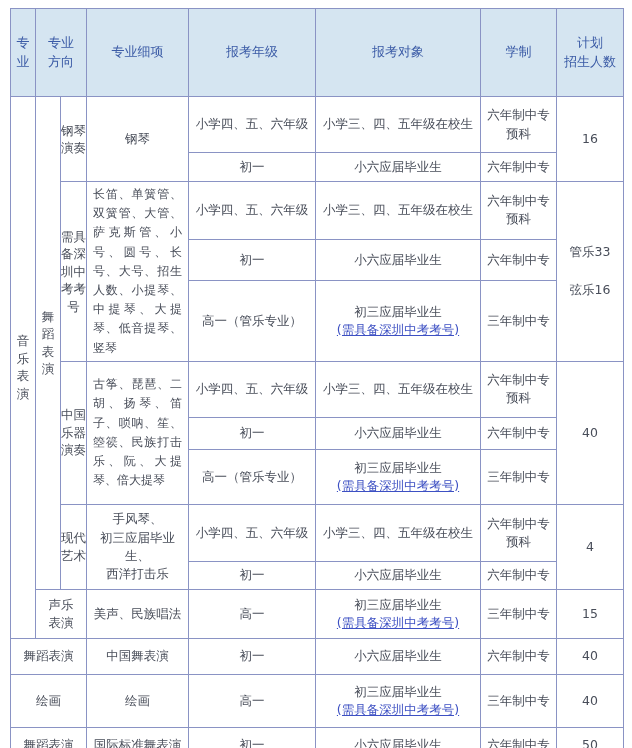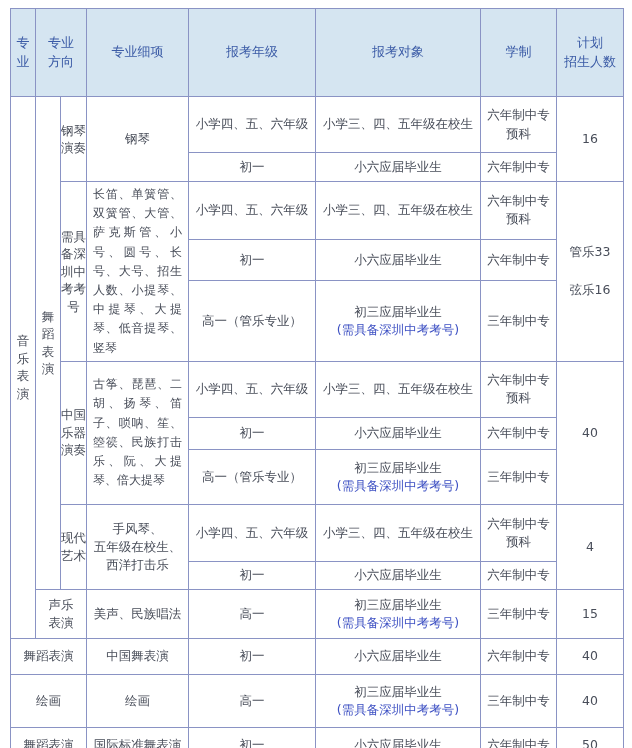--- a/index.html
+++ b/index.html
@@ -33,21 +33,21 @@
   th{
     background:var(--header-bg);
     color:var(--header-text);
     font-size:13px;
   }
   .v{word-break:break-all;padding:1px 0;line-height:1.4;}
   .list{
     font-size:12px;text-align:justify;text-justify:inter-character;
     padding:3px 6px;line-height:1.6;
   }
-  .note{color:var(--note-text);}
+  .note{color:var(--note-text);text-decoration:underline;}
   .spread div + div{margin-top:20px;}
 </style>
 </head>
 <body>
 
 <table class="enroll">
   <colgroup>
       <col style="width: 25px;">
       <col style="width: 25px;">
       <col style="width: 26px;">
@@ -211,21 +211,21 @@
         <td>
           <div>三年制中专</div>
         </td>
       </tr>
       <tr style="height: 57px;">
         <td rowspan="2" class="v">
           <div>现代艺术</div>
         </td>
         <td rowspan="2">
           <div>手风琴、</div>
-          <div>五年级在校生、</div>
+          <div>初三应届毕业生、</div>
           <div>西洋打击乐</div>
         </td>
         <td>
           <div>小学四、五、六年级</div>
         </td>
         <td>
           <div>小学三、四、五年级在校生</div>
         </td>
         <td>
           <div>六年制中专</div>

